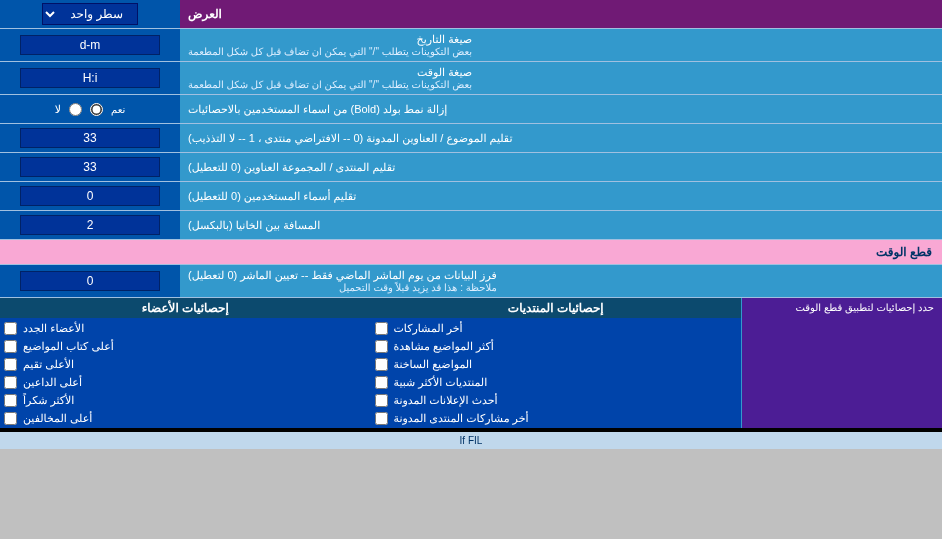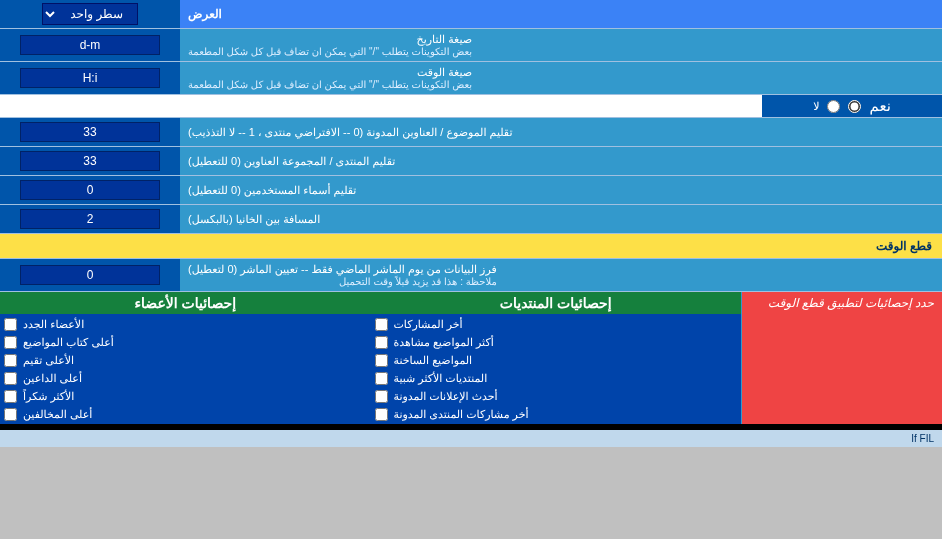--- a/index.html
+++ b/index.html
@@ -48,21 +48,21 @@
     .row-input input[type="text"] {
       background: #003399;
       border: 1px solid #002266;
       color: #fff;
       text-align: center;
       width: 140px;
       padding: 2px 4px;
       font-size: 12px;
     }
     .section-header {
-      background: #fde047;
+      background: #f9a8d4;
       color: #003366;
       font-weight: bold;
       text-align: right;
       padding: 5px 10px;
       border-bottom: 1px solid #a0c0e0;
       font-size: 12px;
     }
     .dropdown-btn {
       background: #003399;
       color: #fff;
@@ -74,60 +74,59 @@
     }
     .radio-group {
       display: flex;
       align-items: center;
       gap: 8px;
       color: #fff;
       font-size: 11px;
     }
     .radio-group input { accent-color: #fff; }
     .stats-col-title {
-      background: #15803d;
+      background: #0c4a6e;
       color: #fff;
       text-align: center;
       font-weight: bold;
       padding: 3px 6px;
-      font-size: 14px;
+      font-size: 12px;
       margin-bottom: 2px;
     }
     .stats-item {
       display: flex;
       align-items: center;
       justify-content: flex-end;
       gap: 6px;
       color: #fff;
       font-size: 11px;
       padding: 2px 4px;
       background: #0044aa;
       margin-bottom: 1px;
     }
     .stats-item input[type="checkbox"] {
       accent-color: #fff;
     }
     .stats-apply {
-      background: #ef4444;
-      color: #fff;
-      font-size: 12px;
+      background: #4c1d95;
+      color: #fff;
+      font-size: 10px;
       text-align: right;
       padding: 4px 8px;
       flex: 0 0 200px;
       min-width: 200px;
-      font-style: italic;
     }
   </style>
 </head>
 <body>
 
 <div class="container">
 
   <div class="row" style="background:#0055aa;">
-    <div class="row-label" style="background:#3b82f6; font-weight:bold; font-size:12px;">العرض</div>
+    <div class="row-label" style="background:#701a75; font-weight:bold; font-size:12px;">العرض</div>
     <div class="row-input" style="justify-content:center;">
       <select class="dropdown-btn">
         <option>سطر واحد</option>
         <option>سطرين</option>
         <option>ثلاثة أسطر</option>
       </select>
     </div>
   </div>
 
   <div class="row">
@@ -148,23 +147,24 @@
         <div>صيغة الوقت</div>
         <small style="color:#ddeeff;">بعض التكوينات يتطلب "/" التي يمكن ان تضاف قبل كل شكل المطعمة</small>
       </div>
     </div>
     <div class="row-input">
       <input type="text" value="H:i" style="">
     </div>
   </div>
 
   <div class="row">
+    <div class="row-label">إزالة نمط بولد (Bold) من اسماء المستخدمين بالاحصائيات</div>
     <div class="row-input">
       <div class="radio-group">
-        <label style="color:#fff; font-size:15px;">نعم</label>
+        <label style="color:#fff; font-size:10px;">نعم</label>
         <input type="radio" name="bold_remove" checked="" style="">
         <input type="radio" name="bold_remove" style="">
         <label style="color:#fff; font-size:11px;text-align:center;">لا</label>
       </div>
     </div>
   </div>
 
   <div class="row">
     <div class="row-label">تقليم الموضوع / العناوين المدونة (0 -- الافتراضي منتدى ، 1 -- لا التذذيب)</div>
     <div class="row-input">
@@ -267,16 +267,16 @@
           </div>
           <div class="stats-item">
             <span>أعلى المخالفين</span>
             <input type="checkbox" style="">
           </div>
         </div>
       </div>
     </div>
   </div>
 
-  <div style="background:#c0d8ec; color:#003366; font-size:10px; padding:3px 8px; text-align:right; border-top:6px solid #000000;">
+  <div style="background:#c0d8ec; color:#003366; font-size:10px; padding:3px 8px; text-align:center; border-top:4px solid #000000;">
     If FIL
   </div>
 </div>
 
 </body></html>

